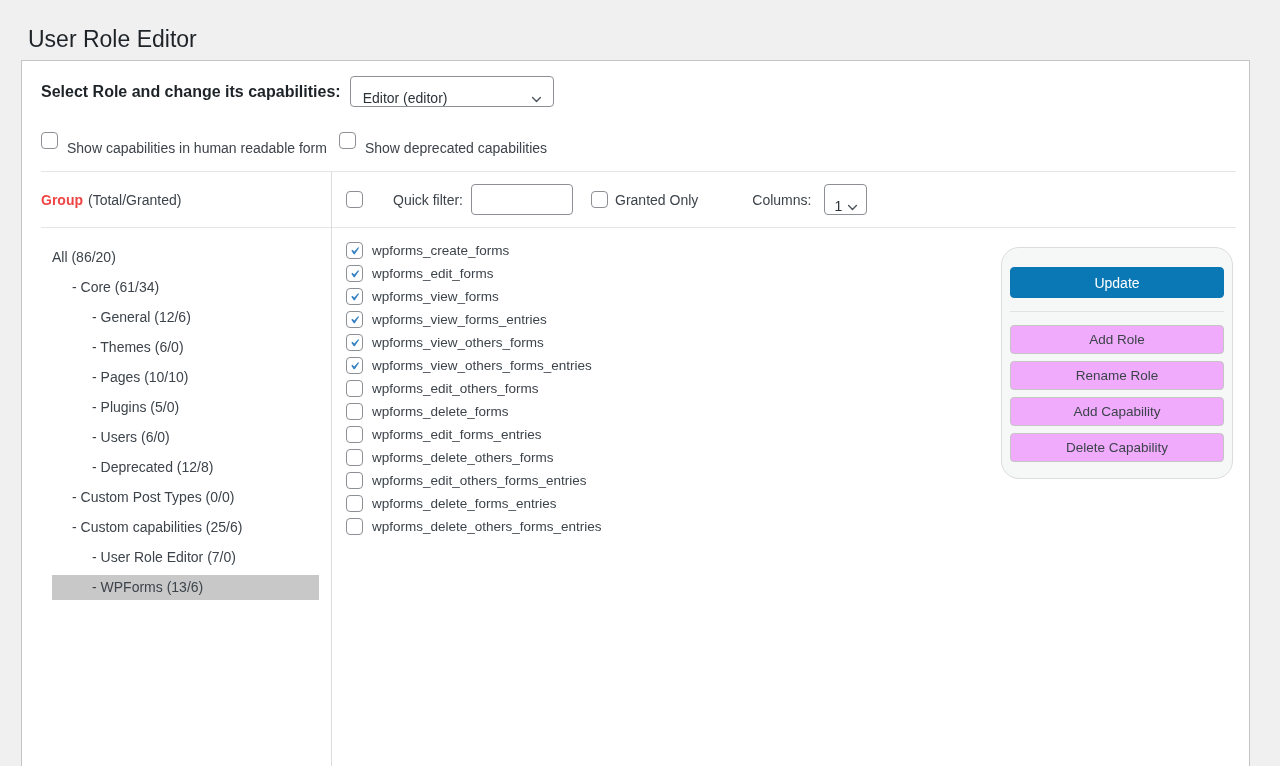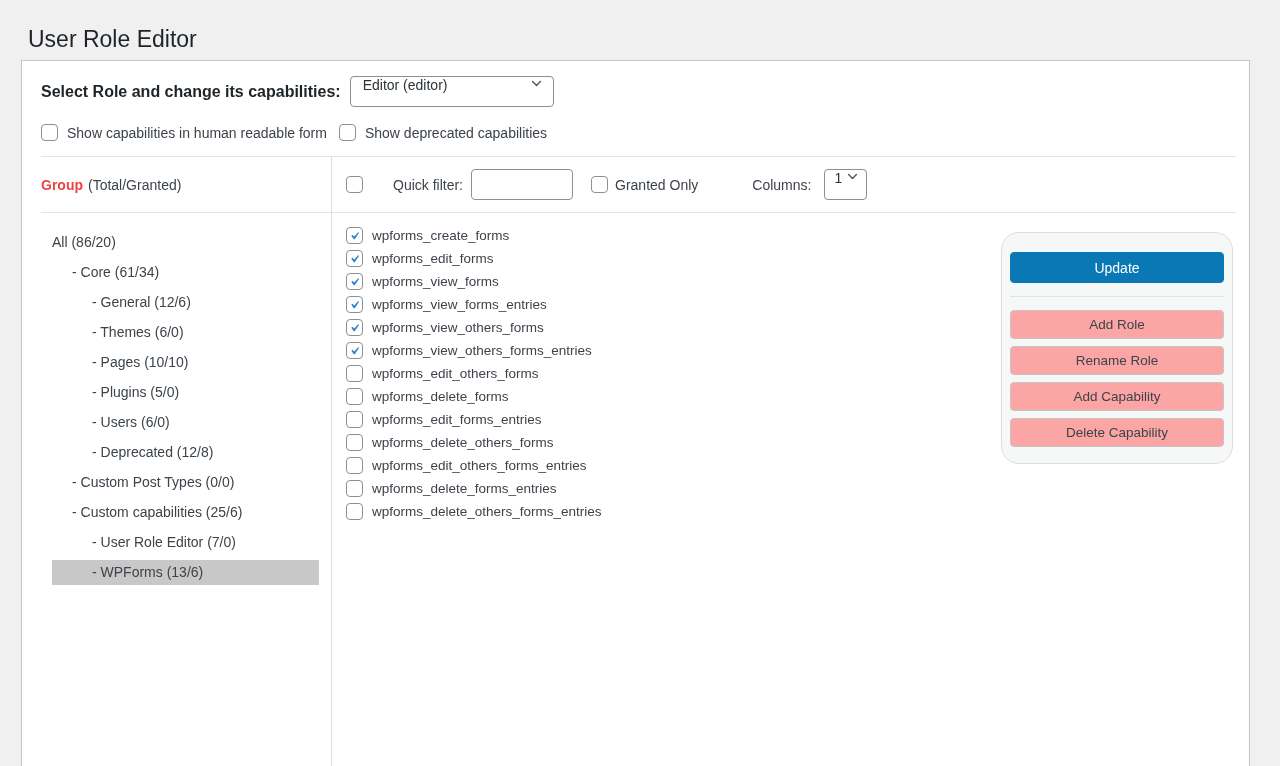--- a/index.html
+++ b/index.html
@@ -35,37 +35,37 @@
     font-size: 16px;
     font-weight: 700;
     color: #1d2327;
     margin-right: 9px;
   }
   .select {
     border: 1px solid #8c8f94;
     border-radius: 4px;
     background: #fff;
     display: flex;
-    align-items: flex-start;
+    align-items: flex-end;
     justify-content: space-between;
     font-size: 14px;
     color: #2c3338;
     cursor: pointer;
   }
   .role-select { width: 204px; height: 31px; padding: 0 10px 0 12px; }
   .cols-select { width: 43px; height: 31px; padding: 0 7px 0 9px; }
   .select svg.chev { width: 13px; height: 13px; flex: none; }
   
   .toggles-row {
     padding: 17px 13px 15px 19px;
     display: flex;
     align-items: center;
     font-size: 14px;
   }
-  .toggle-label { margin-left: 9px; }
+  .toggle-label { margin-left: 9px; margin-top: 16px; }
   .ml12 { margin-left: 12px; }
   hr.sep {
     border: none;
     border-top: 1px solid #e5e5e5;
     margin: 0 13px 0 19px;
   }
   
   .cb {
     width: 17px; height: 17px; flex: none;
     border: 1px solid #8c8f94;
@@ -151,21 +151,21 @@
     border: 1px solid #dcdcde;
     border-radius: 18px;
     padding: 8px 8px 12px 8px;
     align-self: flex-start;
   }
   .btn {
     display: block;
     width: 100%;
     height: 29px;
     margin-bottom: 7px;
-    background: #fca5a5;
+    background: #f0abfc;
     border: 1px solid #c5c5c5;
     border-radius: 4px;
     font-family: "Liberation Sans", sans-serif;
     font-size: 13.5px;
     color: #3c434a;
     cursor: pointer;
   }
   .btn:last-child { margin-bottom: 4px; }
   .btn.primary {
     height: 31px;

